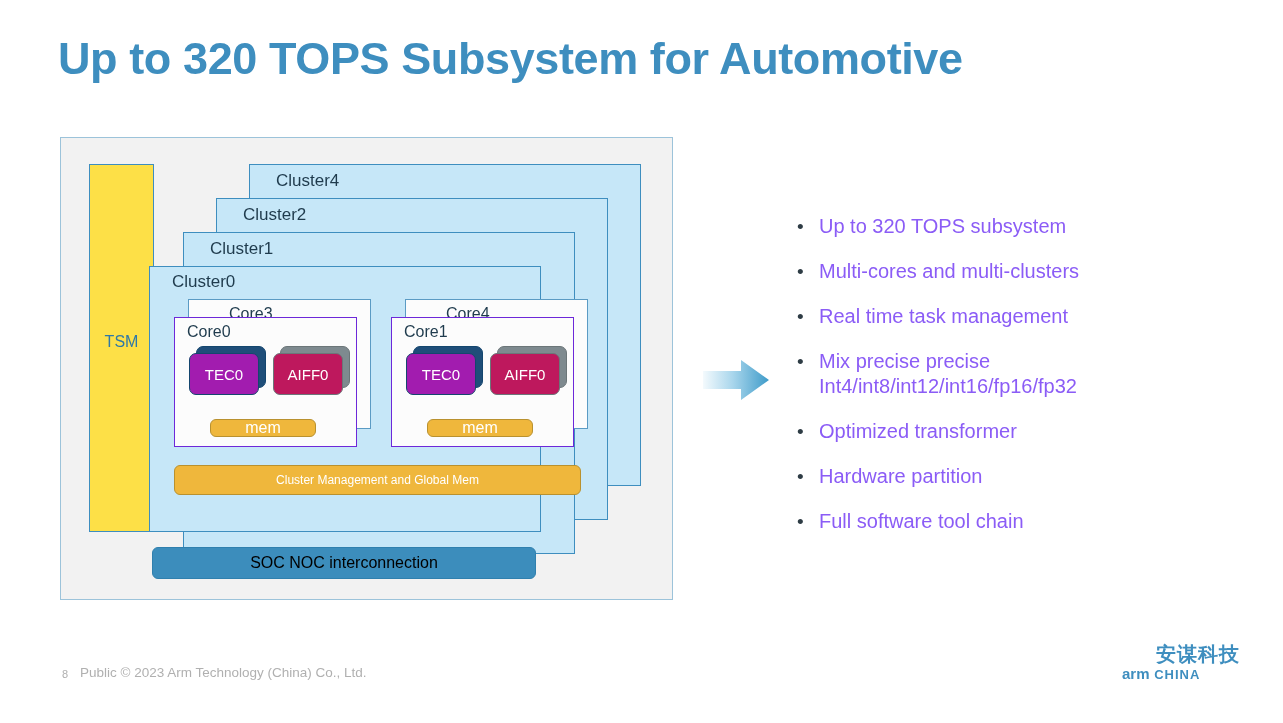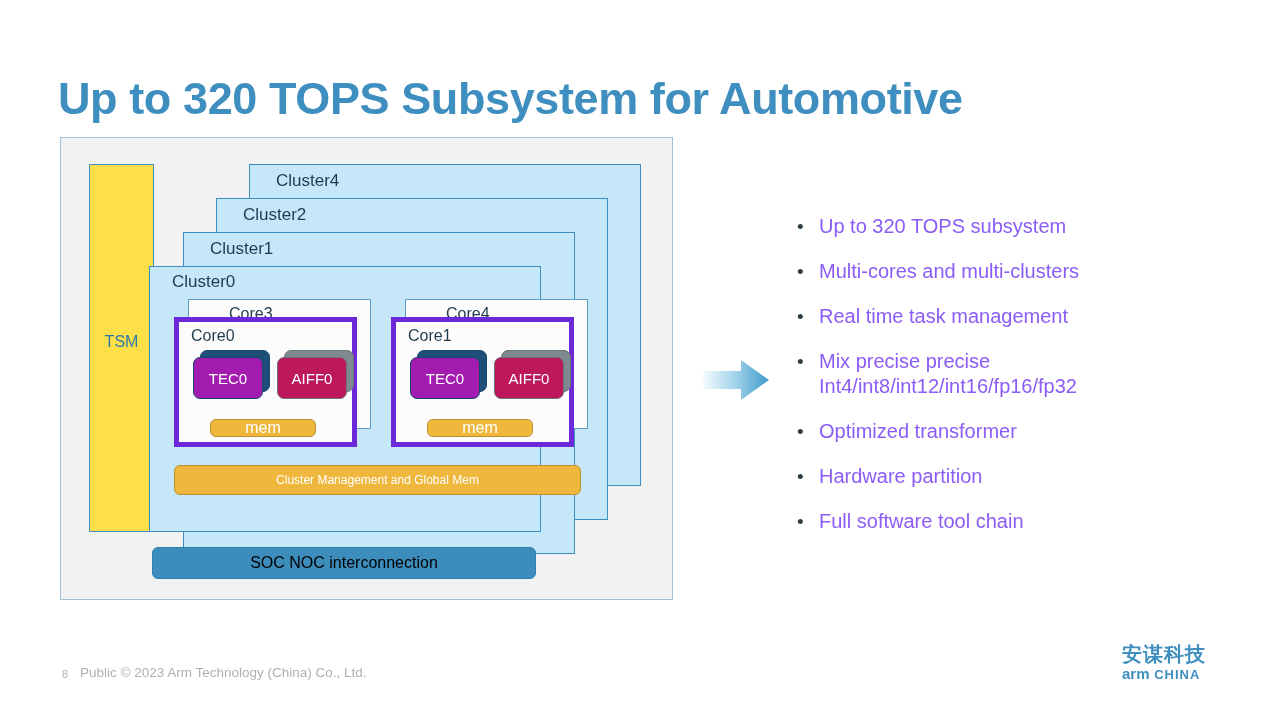--- a/index.html
+++ b/index.html
@@ -18,21 +18,20 @@
   
   #slide-title {
     position: absolute;
     left: 58px;
     top: 33px;
     font-size: 45px;
     font-weight: bold;
     color: #3E8EBF;
     letter-spacing: -0.4px;
     white-space: nowrap;
-    margin-top: 40px;
   }
 
   
   #diagram-frame {
     position: absolute;
     left: 60px;
     top: 137px;
     width: 613px;
     height: 463px;
     background: #F2F2F2;
@@ -87,21 +86,21 @@
   
   .core-back {
     position: absolute;
     background: #FCFCFC;
     border: 1px solid #5B9BC4;
     box-sizing: border-box;
   }
   .core-front {
     position: absolute;
     background: #FCFCFC;
-    border: 5px solid #6d28d9;
+    border: 1px solid #6d28d9;
     box-sizing: border-box;
   }
   .core-label {
     position: absolute;
     font-size: 16px;
     color: #1F3B4D;
     white-space: nowrap;
   }
 
   
@@ -260,20 +259,21 @@
     top: 643px;
     width: 120px;
     text-align: left;
   }
   #brand-logo .logo-cn {
     font-size: 20px;
     font-weight: bold;
     color: #3E8EBF;
     letter-spacing: 1px;
     line-height: 22px;
+    margin-left: 34px;
   }
   #brand-logo .logo-en {
     font-size: 15px;
     font-weight: bold;
     color: #3E8EBF;
     letter-spacing: 0.5px;
     line-height: 17px;
   }
   #brand-logo .logo-en .en-arm { letter-spacing: 0px; }
   #brand-logo .logo-en .en-china { font-size: 13px; letter-spacing: 1px; }

